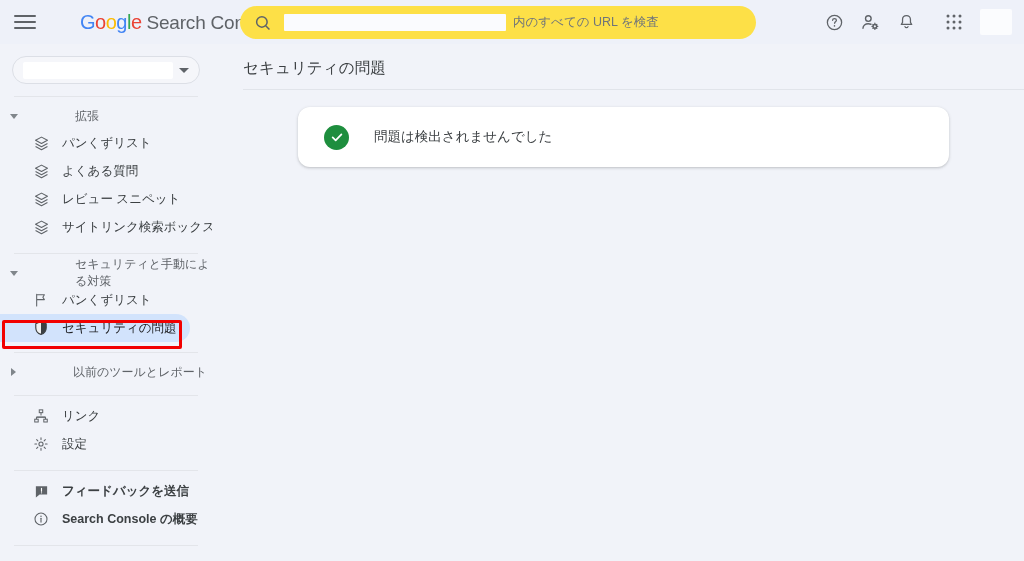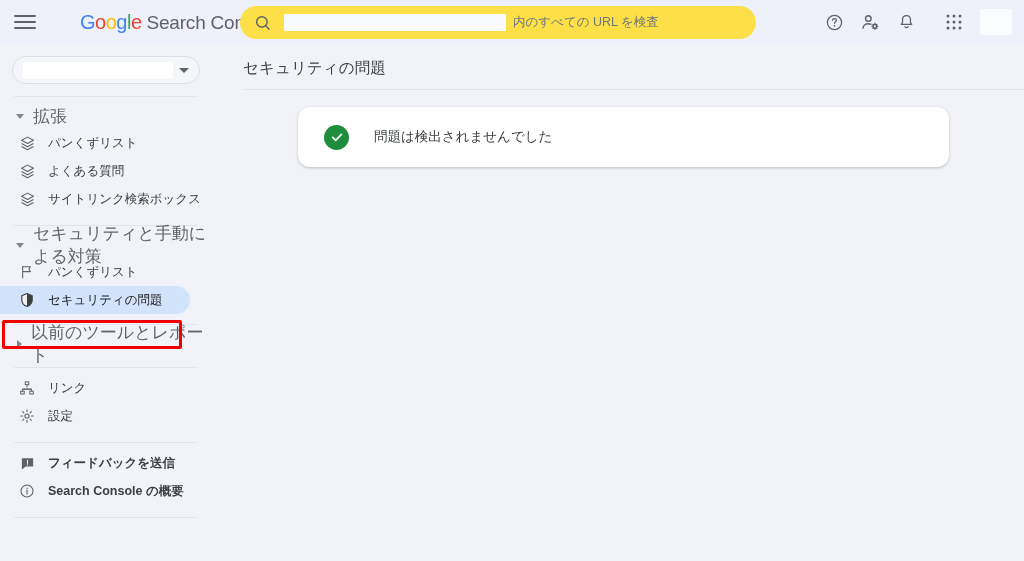--- a/index.html
+++ b/index.html
@@ -91,34 +91,35 @@
   .caret {
     width: 0; height: 0; border-left: 5px solid transparent;
     border-right: 5px solid transparent; border-top: 5px solid #5f6368;
     flex: none; margin-right: 2px;
   }
   .hr {
     height: 1px; background: #e3e5ea; margin: 12px 14px 6px 14px;
   }
   .group-head {
     display: flex; align-items: center; height: 26px;
-    padding-left: 16px; color: #5f6368; font-size: 17px;
+    padding-left: 10px; color: #5f6368; font-size: 12px;
     cursor: pointer;
+    gap: 48px;
   }
   .tri-down {
     width:0;height:0;border-left:4px solid transparent;border-right:4px solid transparent;
     border-top:5px solid #80868b; margin-right: 9px; flex:none;
   }
   .tri-right {
     width:0;height:0;border-top:4px solid transparent;border-bottom:4px solid transparent;
     border-left:5px solid #80868b; margin-right: 9px; margin-left:1px; flex:none;
   }
   .nav-item {
     display: flex; align-items: center; height: 28px;
-    padding-left: 18px; color: #3c4043; cursor: pointer;
+    padding-left: 32px; color: #3c4043; cursor: pointer;
     border-top-right-radius: 14px; border-bottom-right-radius: 14px;
     margin-right: 22px;
   }
   .nav-item .ic { width: 18px; height: 18px; flex: none; margin-right: 12px;
                   display:flex; align-items:center; justify-content:center; }
   .nav-item .lbl { white-space: nowrap; font-size: 12.5px; }
   .nav-item.sel { background: #d2e3fc; color: #202124; }
   .nav-item.sel .lbl { color: #202124; }
   .nav-item.strong .lbl { font-weight: bold; }
 
@@ -263,31 +264,43 @@
           <g fill="none" stroke="#5f6368" stroke-width="1.5" stroke-linejoin="round">
             <path d="M12 3 3.6 7.5 12 12l8.4-4.5z"></path>
             <path d="M3.6 12 12 16.5 20.4 12"></path>
             <path d="M3.6 16.2 12 20.7l8.4-4.5"></path>
           </g>
         </svg>
     </span>
     <span class="lbl">よくある質問</span>
   </div>
 
-
   <div class="nav-item">
     <span class="ic">
       <svg width="17" height="17" viewBox="0 0 24 24">
           <g fill="none" stroke="#5f6368" stroke-width="1.5" stroke-linejoin="round">
             <path d="M12 3 3.6 7.5 12 12l8.4-4.5z"></path>
             <path d="M3.6 12 12 16.5 20.4 12"></path>
             <path d="M3.6 16.2 12 20.7l8.4-4.5"></path>
           </g>
         </svg>
     </span>
+    <span class="lbl">レビュー スニペット</span>
+  </div>
+
+  <div class="nav-item">
+    <span class="ic">
+      <svg width="17" height="17" viewBox="0 0 24 24">
+          <g fill="none" stroke="#5f6368" stroke-width="1.5" stroke-linejoin="round">
+            <path d="M12 3 3.6 7.5 12 12l8.4-4.5z"></path>
+            <path d="M3.6 12 12 16.5 20.4 12"></path>
+            <path d="M3.6 16.2 12 20.7l8.4-4.5"></path>
+          </g>
+        </svg>
+    </span>
     <span class="lbl">サイトリンク検索ボックス</span>
   </div>
 
   <div class="hr"></div>
 
   <div class="group-head">
     <span class="tri-down"></span>
     <span>セキュリティと手動による対策</span>
   </div>
 

